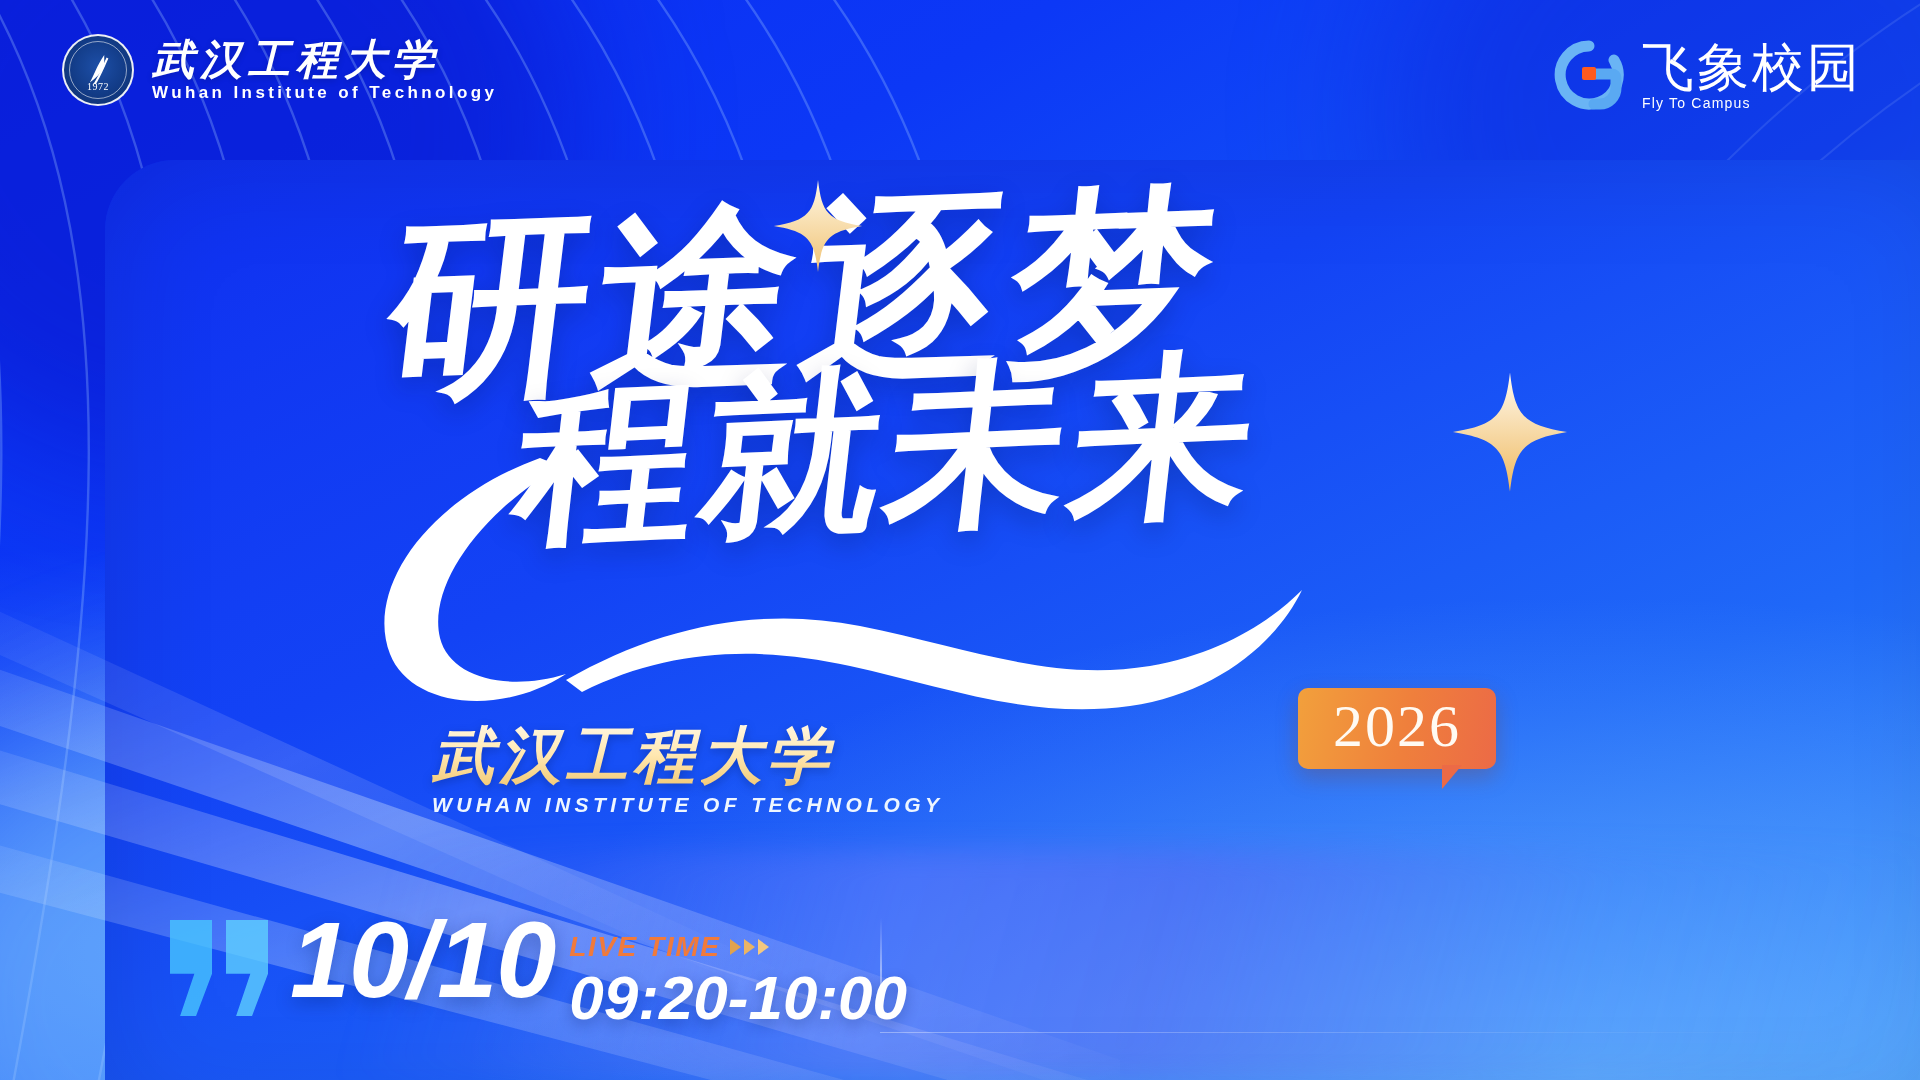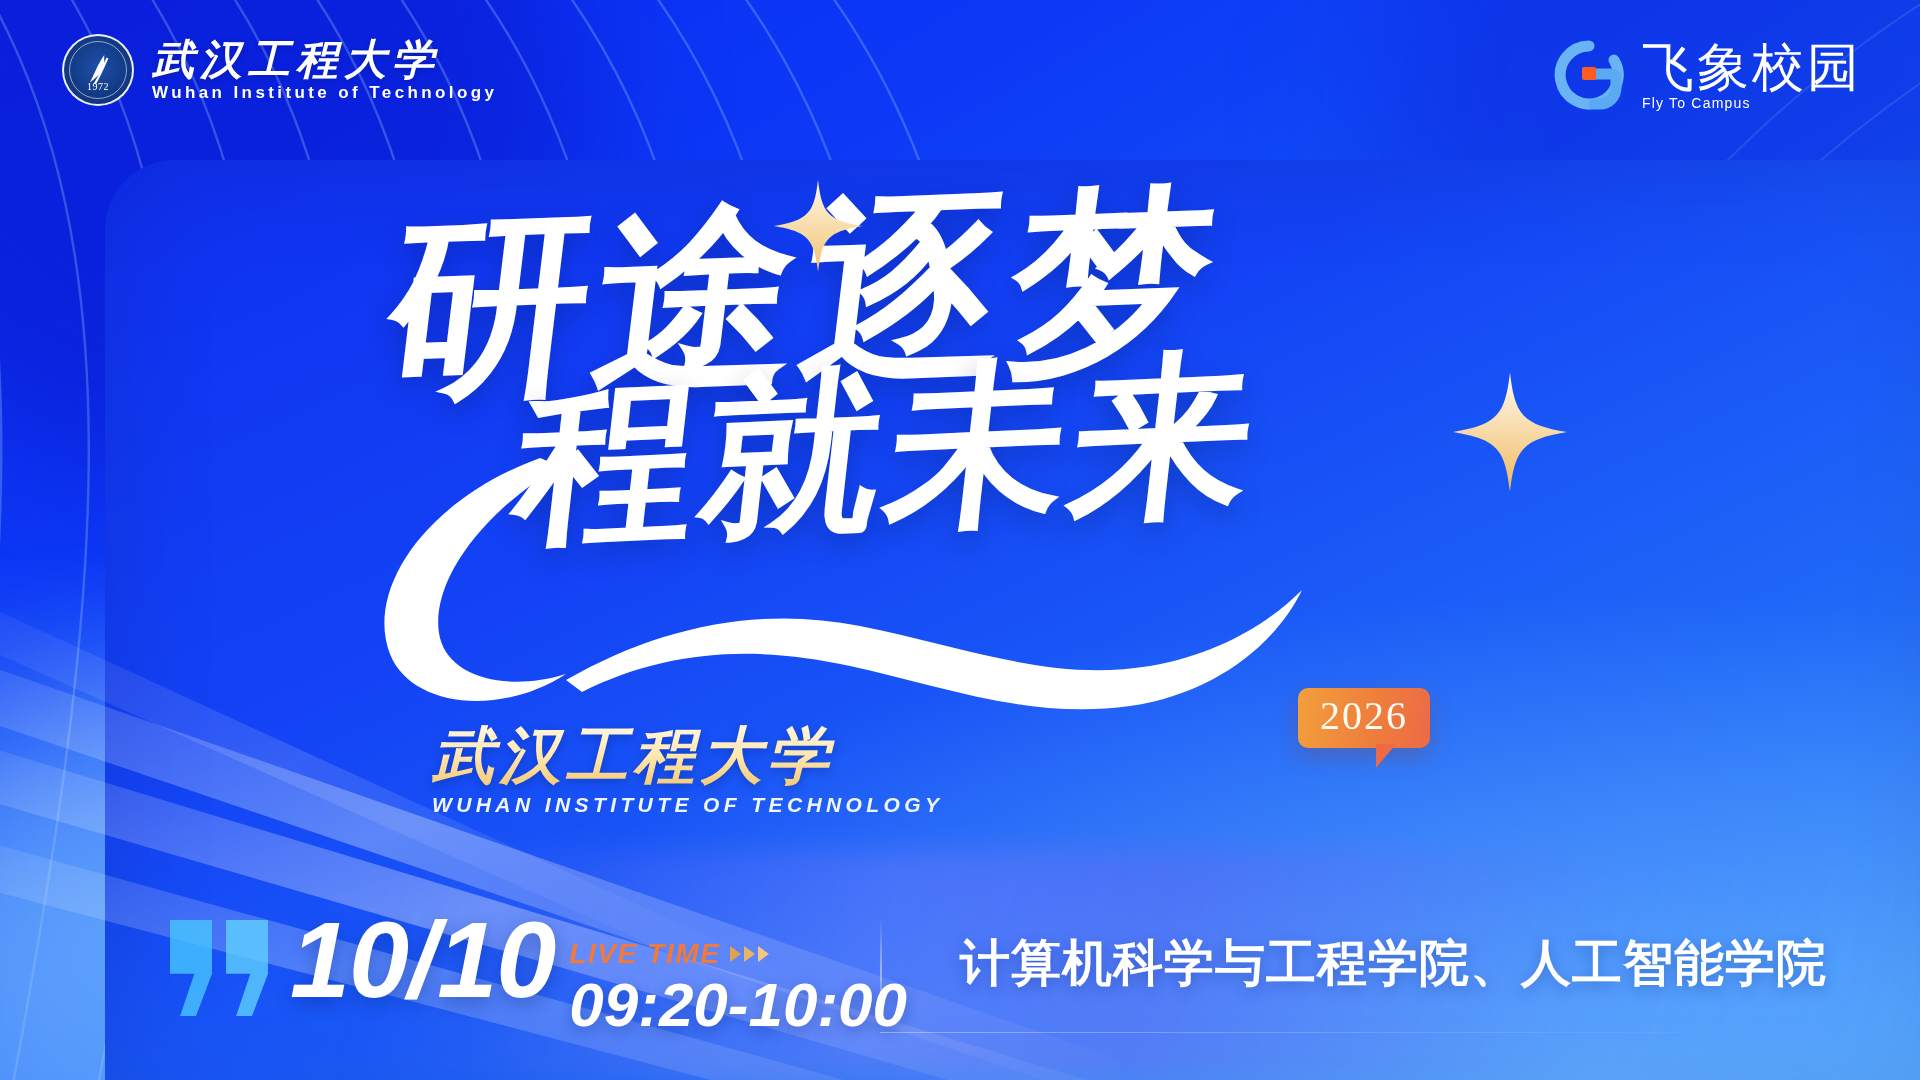--- a/index.html
+++ b/index.html
@@ -113,23 +113,23 @@
     background:linear-gradient(100deg, rgba(255,255,255,.97) 0%, rgba(255,255,255,.95) 52%, rgba(219,238,255,.86) 100%);
     box-shadow:0 10px 30px rgba(0,30,110,.20);
     display:flex; align-items:center;
   }
   .white-card-txt{
     margin-left:34px; color:#1d3fd6; font-size:58px; font-weight:700; letter-spacing:3px;
     font-family:"Liberation Serif", serif; line-height:1;
   }
 
   .badge2026{
-    position:absolute; left:1298px; top:-24px; padding:7px 22px 11px; border-radius:10px;
+    position:absolute; left:1298px; top:-24px; padding:7px 35px 11px; border-radius:10px;
     background:linear-gradient(100deg,#f2a03c 0%,#ef7f3c 55%,#ec6a46 100%);
-    color:#fffaf2; font-size:40px; font-weight:400; letter-spacing:2px; line-height:1.05;
+    color:#fffaf2; font-size:60px; font-weight:400; letter-spacing:2px; line-height:1.05;
     font-family:"Liberation Serif", serif;
     box-shadow:0 8px 22px rgba(150,60,10,.28);
   }
   .badge2026::after{
     content:""; position:absolute; right:34px; bottom:-20px;
     border-left:0 solid transparent; border-right:20px solid transparent;
     border-top:24px solid #ec6a46;
   }
 
   
@@ -138,21 +138,21 @@
   .quote{ position:absolute; left:170px; top:20px; display:flex; gap:14px; }
   .quote span{ display:block; width:42px; height:96px; background:#49c8ff; opacity:.78;
                clip-path:polygon(0 0,100% 0,100% 56%,62% 100%,24% 100%,58% 56%,0 56%); }
   .quote span.q2{ background:#5fd2ff; }
 
   .datewrap{ position:absolute; left:290px; top:6px; display:flex; align-items:flex-start; }
   .bigdate{
     color:#fff; font-size:108px; font-weight:700; font-style:italic; letter-spacing:-1px;
     line-height:1.0; text-shadow:0 6px 18px rgba(0,25,100,.30);
   }
-  .timecol{ margin-left:14px; margin-top:34px; display:flex; flex-direction:column; }
+  .timecol{ margin-left:14px; margin-top:27px; display:flex; flex-direction:column; }
   .livetime{ display:flex; align-items:center; gap:9px; }
   .livetime-lbl{ color:#f07a3c; font-size:28px; font-weight:700; font-style:italic; letter-spacing:1.6px; line-height:1; }
   .arrows{ display:flex; gap:3px; }
   .arrows i{ width:0;height:0; border-top:8px solid transparent; border-bottom:8px solid transparent;
              border-left:11px solid #e0a24e; display:block; }
   .arrows i:nth-child(2){ border-left-color:#eab463; }
   .arrows i:nth-child(3){ border-left-color:#f3c881; }
   .timetxt{ margin-top:4px; color:#fff; font-size:62px; font-weight:700; font-style:italic;
             letter-spacing:0px; line-height:1.05; text-shadow:0 5px 14px rgba(0,25,100,.30); }
 
@@ -321,17 +321,16 @@
               <i></i>
               <i></i>
               <i></i>
             </div>
         </div>
         <div class="timetxt">09:20-10:00</div>
       </div>
     </div>
 
     <div class="divider"></div>
-    <div class="dept">计算机科学与工程学院、人工智能学院</div>
     <div class="dept-rule"></div>
   </div>
 
 </div>
 
 </body></html>

